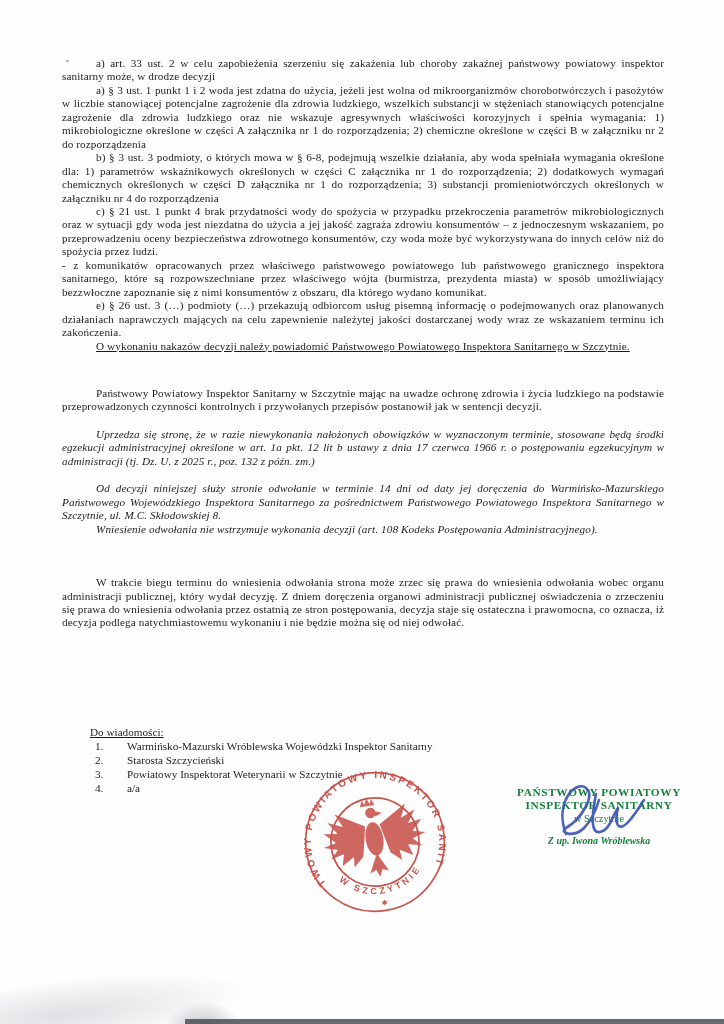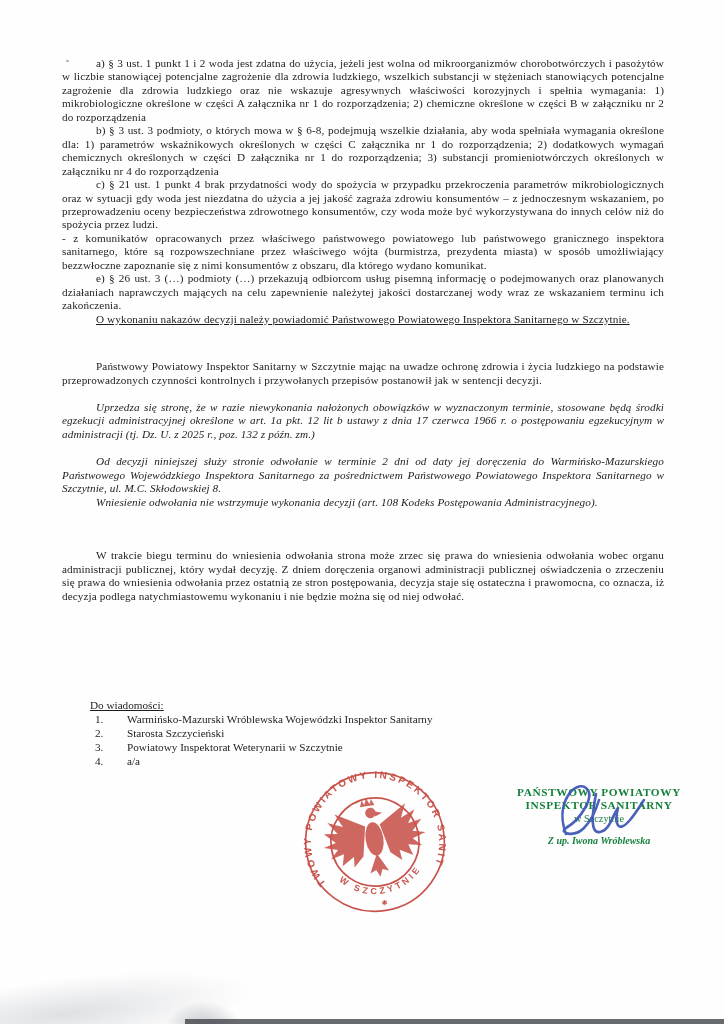--- a/index.html
+++ b/index.html
@@ -87,32 +87,33 @@
   }
 </style>
 </head>
 <body>
 
 <div class="page">
 
   <div class="speck"></div>
 
   <div class="flow">
+    <p class="ind"><span>a) art. 33 ust. 2 w celu zapobieżenia szerzeniu się zakażenia lub choroby zakaźnej państwowy powiatowy inspektor sanitarny może, w drodze decyzji</span></p>
     <p class="ind"><span>a) § 3 ust. 1 punkt 1 i 2 woda jest zdatna do użycia, jeżeli jest wolna od mikroorganizmów chorobotwórczych i pasożytów w liczbie stanowiącej potencjalne zagrożenie dla zdrowia ludzkiego, wszelkich substancji w stężeniach stanowiących potencjalne zagrożenie dla zdrowia ludzkiego oraz nie wskazuje agresywnych właściwości korozyjnych i spełnia wymagania: 1) mikrobiologiczne określone w części A załącznika nr 1 do rozporządzenia; 2) chemiczne określone w części B w załączniku nr 2 do rozporządzenia</span></p>
     <p class="ind"><span>b) § 3 ust. 3 podmioty, o których mowa w § 6-8, podejmują wszelkie działania, aby woda spełniała wymagania określone dla: 1) parametrów wskaźnikowych określonych w części C załącznika nr 1 do rozporządzenia; 2) dodatkowych wymagań chemicznych określonych w części D załącznika nr 1 do rozporządzenia; 3) substancji promieniotwórczych określonych w załączniku nr 4 do rozporządzenia</span></p>
     <p class="ind"><span>c) § 21 ust. 1 punkt 4 brak przydatności wody do spożycia w przypadku przekroczenia parametrów mikrobiologicznych oraz w sytuacji gdy woda jest niezdatna do użycia a jej jakość zagraża zdrowiu konsumentów – z jednoczesnym wskazaniem, po przeprowadzeniu oceny bezpieczeństwa zdrowotnego konsumentów, czy woda może być wykorzystywana do innych celów niż do spożycia przez ludzi.</span></p>
     <p><span>- z komunikatów opracowanych przez właściwego państwowego powiatowego lub państwowego granicznego inspektora sanitarnego, które są rozpowszechniane przez właściwego wójta (burmistrza, prezydenta miasta) w sposób umożliwiający bezzwłoczne zapoznanie się z nimi konsumentów z obszaru, dla którego wydano komunikat.</span></p>
     <p class="ind"><span>e) § 26 ust. 3 (…) podmioty (…) przekazują odbiorcom usług pisemną informację o podejmowanych oraz planowanych działaniach naprawczych mających na celu zapewnienie należytej jakości dostarczanej wody wraz ze wskazaniem terminu ich zakończenia.</span></p>
 
     <p class="ind underl"><span>O wykonaniu nakazów decyzji należy powiadomić Państwowego Powiatowego Inspektora Sanitarnego w Szczytnie.</span></p>
     <p class="ind gap-lg"><span>Państwowy Powiatowy Inspektor Sanitarny w Szczytnie mając na uwadze ochronę zdrowia i życia ludzkiego na podstawie przeprowadzonych czynności kontrolnych i przywołanych przepisów postanowił jak w sentencji decyzji.</span></p>
 
     <p class="ind ital gap-md"><span>Uprzedza się stronę, że w razie niewykonania nałożonych obowiązków w wyznaczonym terminie, stosowane będą środki egzekucji administracyjnej określone w art. 1a pkt. 12 lit b ustawy z dnia 17 czerwca 1966 r. o postępowaniu egzekucyjnym w administracji (tj. Dz. U. z 2025 r., poz. 132 z późn. zm.)</span></p>
 
-    <p class="ind ital gap-md"><span>Od decyzji niniejszej służy stronie odwołanie w terminie 2 dni od daty jej doręczenia do Warmińsko-Mazurskiego Państwowego Wojewódzkiego Inspektora Sanitarnego za pośrednictwem Państwowego Powiatowego Inspektora Sanitarnego w Szczytnie, ul. M.C. Skłodowskiej 8.</span></p>
+    <p class="ind ital gap-md"><span>Od decyzji niniejszej służy stronie odwołanie w terminie 14 dni od daty jej doręczenia do Warmińsko-Mazurskiego Państwowego Wojewódzkiego Inspektora Sanitarnego za pośrednictwem Państwowego Powiatowego Inspektora Sanitarnego w Szczytnie, ul. M.C. Skłodowskiej 8.</span></p>
     <p class="ind ital"><span>Wniesienie odwołania nie wstrzymuje wykonania decyzji (art. 108 Kodeks Postępowania Administracyjnego).</span></p>
 
     <p class="ind gap-xl"><span>W trakcie biegu terminu do wniesienia odwołania strona może zrzec się prawa do wniesienia odwołania wobec organu administracji publicznej, który wydał decyzję. Z dniem doręczenia organowi administracji publicznej oświadczenia o zrzeczeniu się prawa do wniesienia odwołania przez ostatnią ze stron postępowania, decyzja staje się ostateczna i prawomocna, co oznacza, iż decyzja podlega natychmiastowemu wykonaniu i nie będzie można się od niej odwołać.</span></p>
 
     <div class="dist">
       <div class="dist-heading">Do wiadomości:</div>
       <ol class="dist-list">
         <li>Warmińsko-Mazurski Wróblewska Wojewódzki Inspektor Sanitarny</li>
         <li>Starosta Szczycieński</li>
         <li>Powiatowy Inspektorat Weterynarii w Szczytnie</li>

